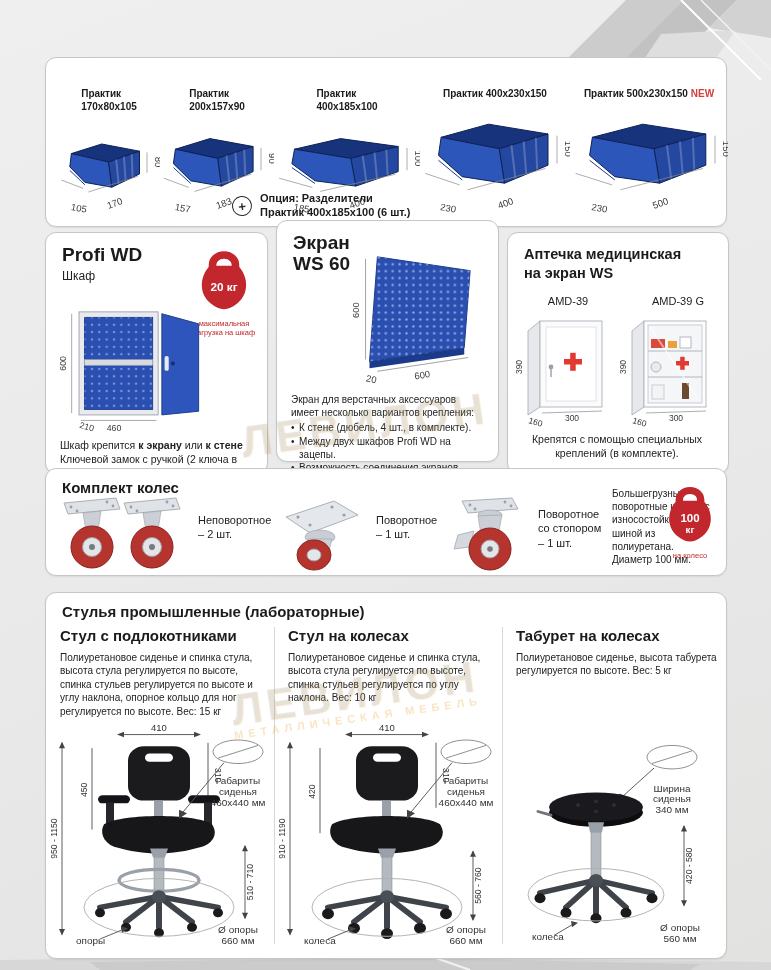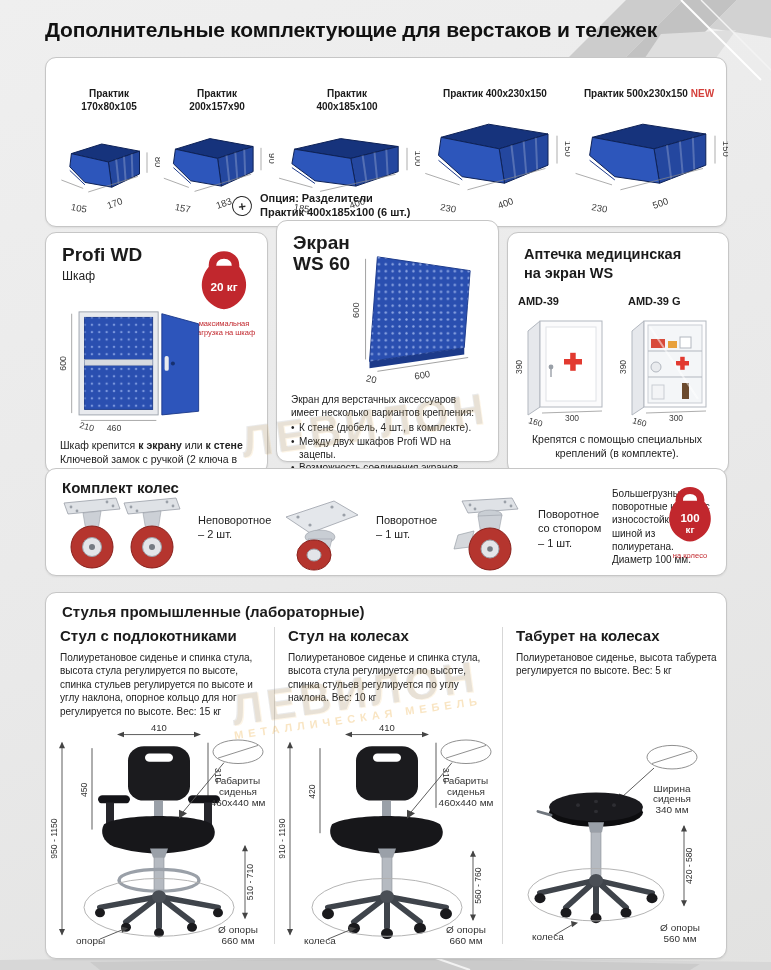--- a/index.html
+++ b/index.html
@@ -10,38 +10,38 @@
   .page-title{position:absolute;left:45px;top:18px;font-size:21px;font-weight:800;
     letter-spacing:-0.2px;color:#111;}
   .card{position:absolute;background:#fff;border:1px solid #c6c6c6;border-radius:11px;
     box-shadow:0 1px 2px rgba(0,0,0,.07);}
   .card-title{position:absolute;left:16px;top:10px;font-size:15px;font-weight:800;}
   
   #bins-row{position:absolute;left:12px;right:12px;top:30px;display:flex;
     justify-content:space-between;align-items:flex-start;}
   .bin-block{display:flex;flex-direction:column;align-items:center;height:126px;
     justify-content:space-between;}
-  .bin-name{font-size:10px;font-weight:700;text-align:center;line-height:1.25;height:26px;}
+  .bin-name{font-size:10px;font-weight:700;text-align:left;line-height:1.25;height:26px;}
   .badge-new{color:#d43f3a;font-weight:800;margin-left:3px;}
   .option-row{position:absolute;left:186px;top:134px;display:flex;align-items:center;gap:8px;}
   .plus-circle{width:18px;height:18px;border:1.6px solid #2b2b2b;border-radius:50%;
     display:flex;align-items:center;justify-content:center;font-size:13px;font-weight:700;
     transform:rotate(-8deg);color:#2b2b2b;}
   .option-text{font-size:11px;font-weight:800;line-height:1.25;}
   
   .big-title{position:absolute;left:16px;top:12px;font-size:19px;font-weight:800;line-height:1.1;}
   .sub-title{position:absolute;left:16px;top:36px;font-size:12px;color:#222;}
   .kettlebell-wrap{position:absolute;text-align:center;}
   .kb-caption{font-size:7.5px;color:#c1272d;line-height:1.25;margin-top:2px;width:72px;}
   .desc{position:absolute;font-size:10.5px;line-height:1.32;color:#222;}
   .desc b{font-weight:800;}
   .bullets{margin:2px 0 0 0;padding:0;list-style:none;}
   .bullets li{padding-left:8px;position:relative;}
   .bullets li:before{content:"•";position:absolute;left:0;top:0;}
-  .model-label{position:absolute;font-size:11px;font-weight:700;text-align:left;width:100px;}
+  .model-label{position:absolute;font-size:11px;font-weight:400;text-align:center;width:100px;}
   
   .wheel-label{position:absolute;font-size:11px;line-height:1.3;color:#222;}
   
   .col-title{position:absolute;font-size:15px;font-weight:800;}
   .col-desc{position:absolute;font-size:10px;line-height:1.34;color:#222;width:202px;}
   .vdiv{position:absolute;width:1px;background:#d7d7d7;top:34px;bottom:14px;}
   
   .wm{position:absolute;pointer-events:none;z-index:6;transform:rotate(-8deg);text-align:center;}
   .wm-main{font-size:44px;font-weight:800;letter-spacing:4px;color:rgba(125,125,125,0.16);
     text-shadow:1px 1px 0 rgba(235,170,60,0.12);}
@@ -61,21 +61,20 @@
     <line x1="150" y1="0" x2="230" y2="80" stroke="#ffffff" stroke-width="2"></line>
     <line x1="170" y1="0" x2="240" y2="70" stroke="#f3f3f3" stroke-width="1.4"></line>
   </svg>
 
   <svg class="decor" style="left:0;bottom:0;" width="771" height="16" viewBox="0 0 771 16">
     <polygon points="0,6 300,2 771,8 771,16 0,16" fill="#d7d7d7"></polygon>
     <polygon points="90,8 420,4 700,10 690,16 100,16" fill="#cbcbcb"></polygon>
     <line x1="430" y1="2" x2="470" y2="16" stroke="#f2f2f2" stroke-width="2"></line>
   </svg>
 
-  <div class="page-title">Дополнительные комплектующие для верстаков и тележек</div>
 
   <div class="card" style="left:45px;top:57px;width:680px;height:168px;">
     <div id="bins-row">
         <div class="bin-block">
           <div class="bin-name">
             <div><span>Практик</span></div>
             <div>170х80х105</div>
           </div>
           <svg width="102" height="76" viewBox="0 0 102 76">
             <polygon points="13.4,15.6 43.7,6.0 81.5,13.2 50.4,24.0" fill="#16337c" stroke="#0e2257" stroke-linejoin="round"></polygon>

